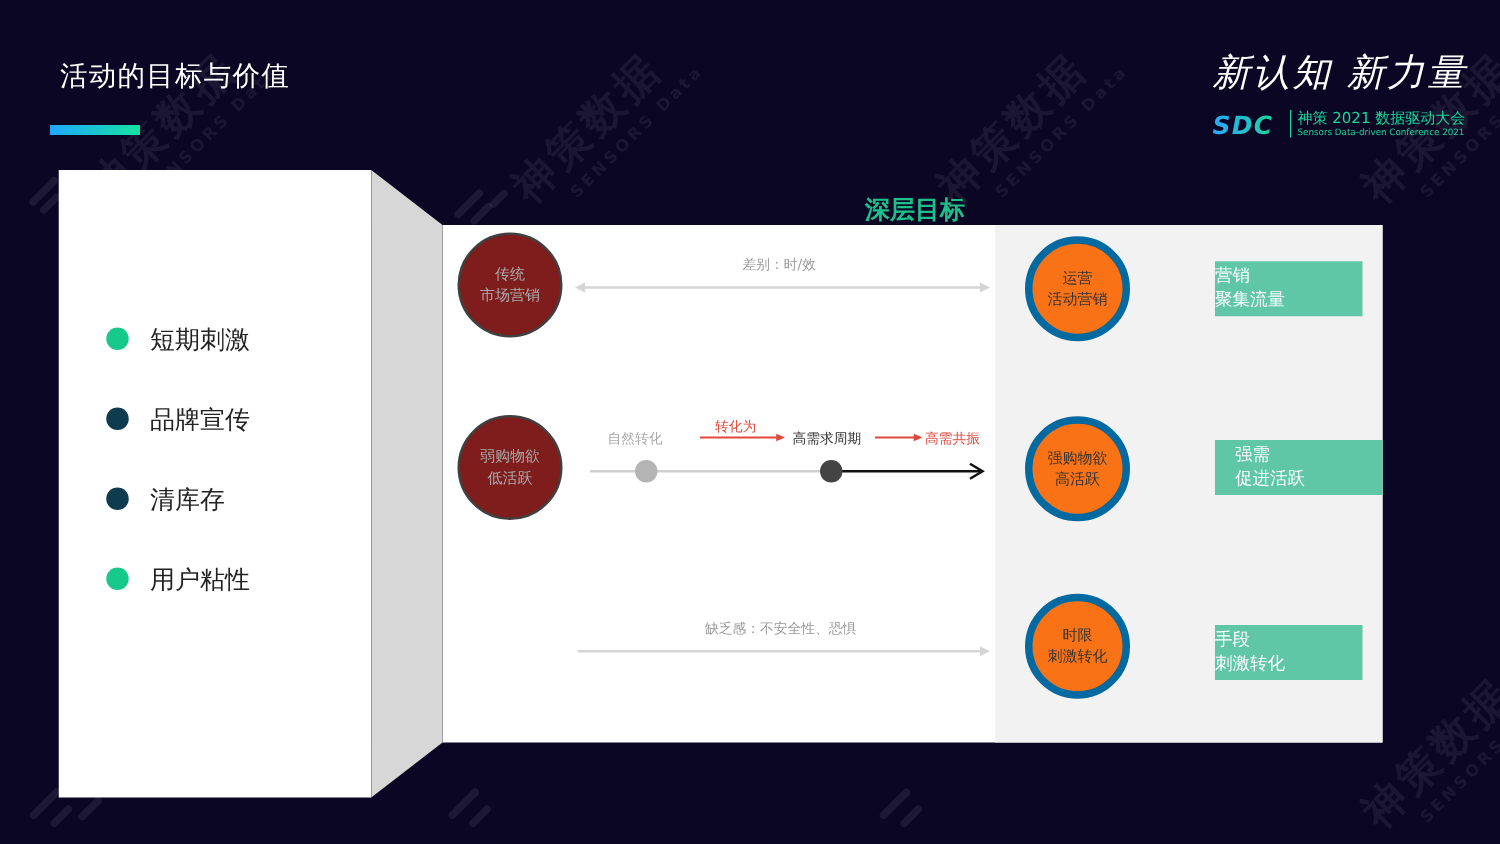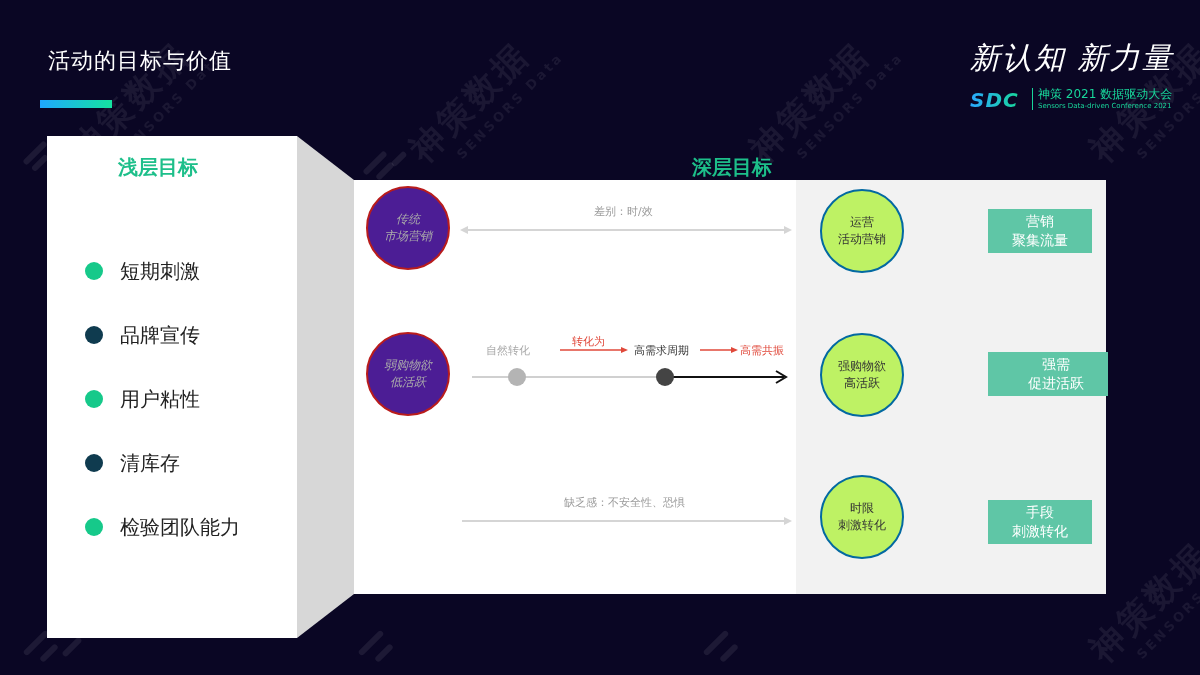--- a/index.html
+++ b/index.html
@@ -31,23 +31,23 @@
   .left-list li { display:flex; align-items:center; height:64px; }
   .left-list .dot { width:18px; height:18px; border-radius:50%; margin-right:17px; }
   .left-list .txt { font-size:20px; color:#222; }
 
   .deep-heading { position:absolute; left:692px; top:154px; color:#1dbf8a; font-size:20px; font-weight:bold; }
 
   .right-panel { position:absolute; left:354px; top:180px; width:752px; height:414px; background:#ffffff; }
   .right-inner { position:absolute; left:442px; top:0; width:310px; height:414px; background:#f2f2f2; }
 
   .circle { position:absolute; width:84px; height:84px; border-radius:50%; display:flex; align-items:center; justify-content:center; text-align:center; font-size:12px; line-height:17px; box-sizing:border-box; }
-  .circle.grey { border:2px solid #b91c1c; background:#4c1d95; color:#aaaaaa;font-style:italic; }
-  .circle.green { border:2px solid #0369a1; background:#bef264; color:#333333; }
-  .gbox { position:absolute; width:104px; height:44px; background:#5fc6a6; color:#ffffff; text-align:center; font-size:14px; line-height:19px; display:flex; flex-direction:column; justify-content:center;margin-left:16px; }
+  .circle.grey { border:2px solid #404040; background:#7f1d1d; color:#aaaaaa; }
+  .circle.green { border:6px solid #0369a1; background:#f97316; color:#333333; }
+  .gbox { position:absolute; width:118px; height:44px; background:#5fc6a6; color:#ffffff; text-align:left; font-size:14px; line-height:19px; display:flex; flex-direction:column; justify-content:center; }
 
   .lbl { position:absolute; font-size:11px; white-space:nowrap; }
 </style>
 </head>
 <body>
 
 <div class="wm" style="left:60px;top:140px;">
     <span class="big">神策数据</span>
     <span class="small">SENSORS Data</span>
   </div>
@@ -96,41 +96,36 @@
 
 <div class="logo">
   <div class="slogan">新认知 新力量</div>
   <div class="sdc">SDC</div>
   <div class="sep"></div>
   <div class="cn">神策 2021 数据驱动大会</div>
   <div class="en">Sensors Data-driven Conference 2021</div>
 </div>
 
 <div class="left-box">
-  <div class="heading">浅层目标</div>
   <ul class="left-list">
     <li>
         <span class="dot" style="background:#16c98a"></span>
         <span class="txt">短期刺激</span>
       </li>
     <li>
         <span class="dot" style="background:#0f3b4f"></span>
         <span class="txt">品牌宣传</span>
       </li>
     <li>
+        <span class="dot" style="background:#0f3b4f"></span>
+        <span class="txt">清库存</span>
+      </li>
+    <li>
         <span class="dot" style="background:#16c98a"></span>
         <span class="txt">用户粘性</span>
-      </li>
-    <li>
-        <span class="dot" style="background:#0f3b4f"></span>
-        <span class="txt">清库存</span>
-      </li>
-    <li>
-        <span class="dot" style="background:#16c98a"></span>
-        <span class="txt">检验团队能力</span>
       </li>
   </ul>
 </div>
 <svg class="bevel" viewBox="0 0 57 502" width="57" height="502">
   <polygon points="0,0 57,44 57,458 0,502" fill="#d7d7d7"></polygon>
 </svg>
 
 <div class="deep-heading">深层目标</div>
 
 <div class="right-panel">

